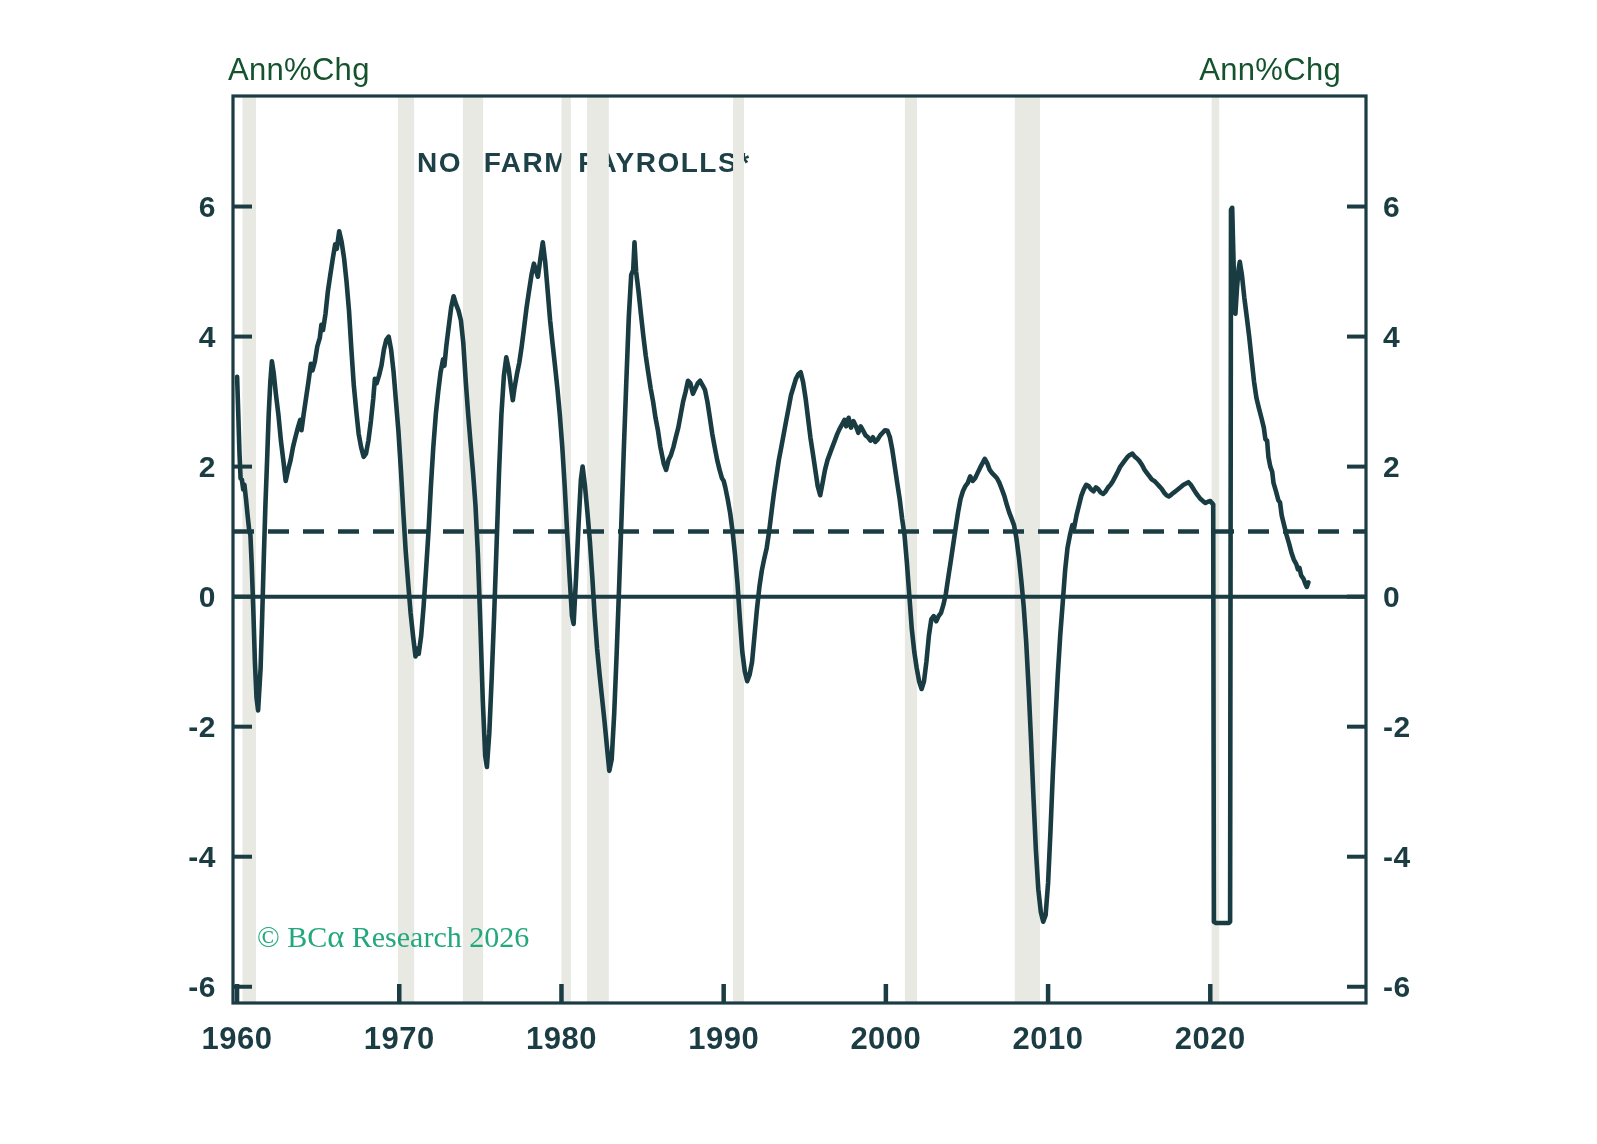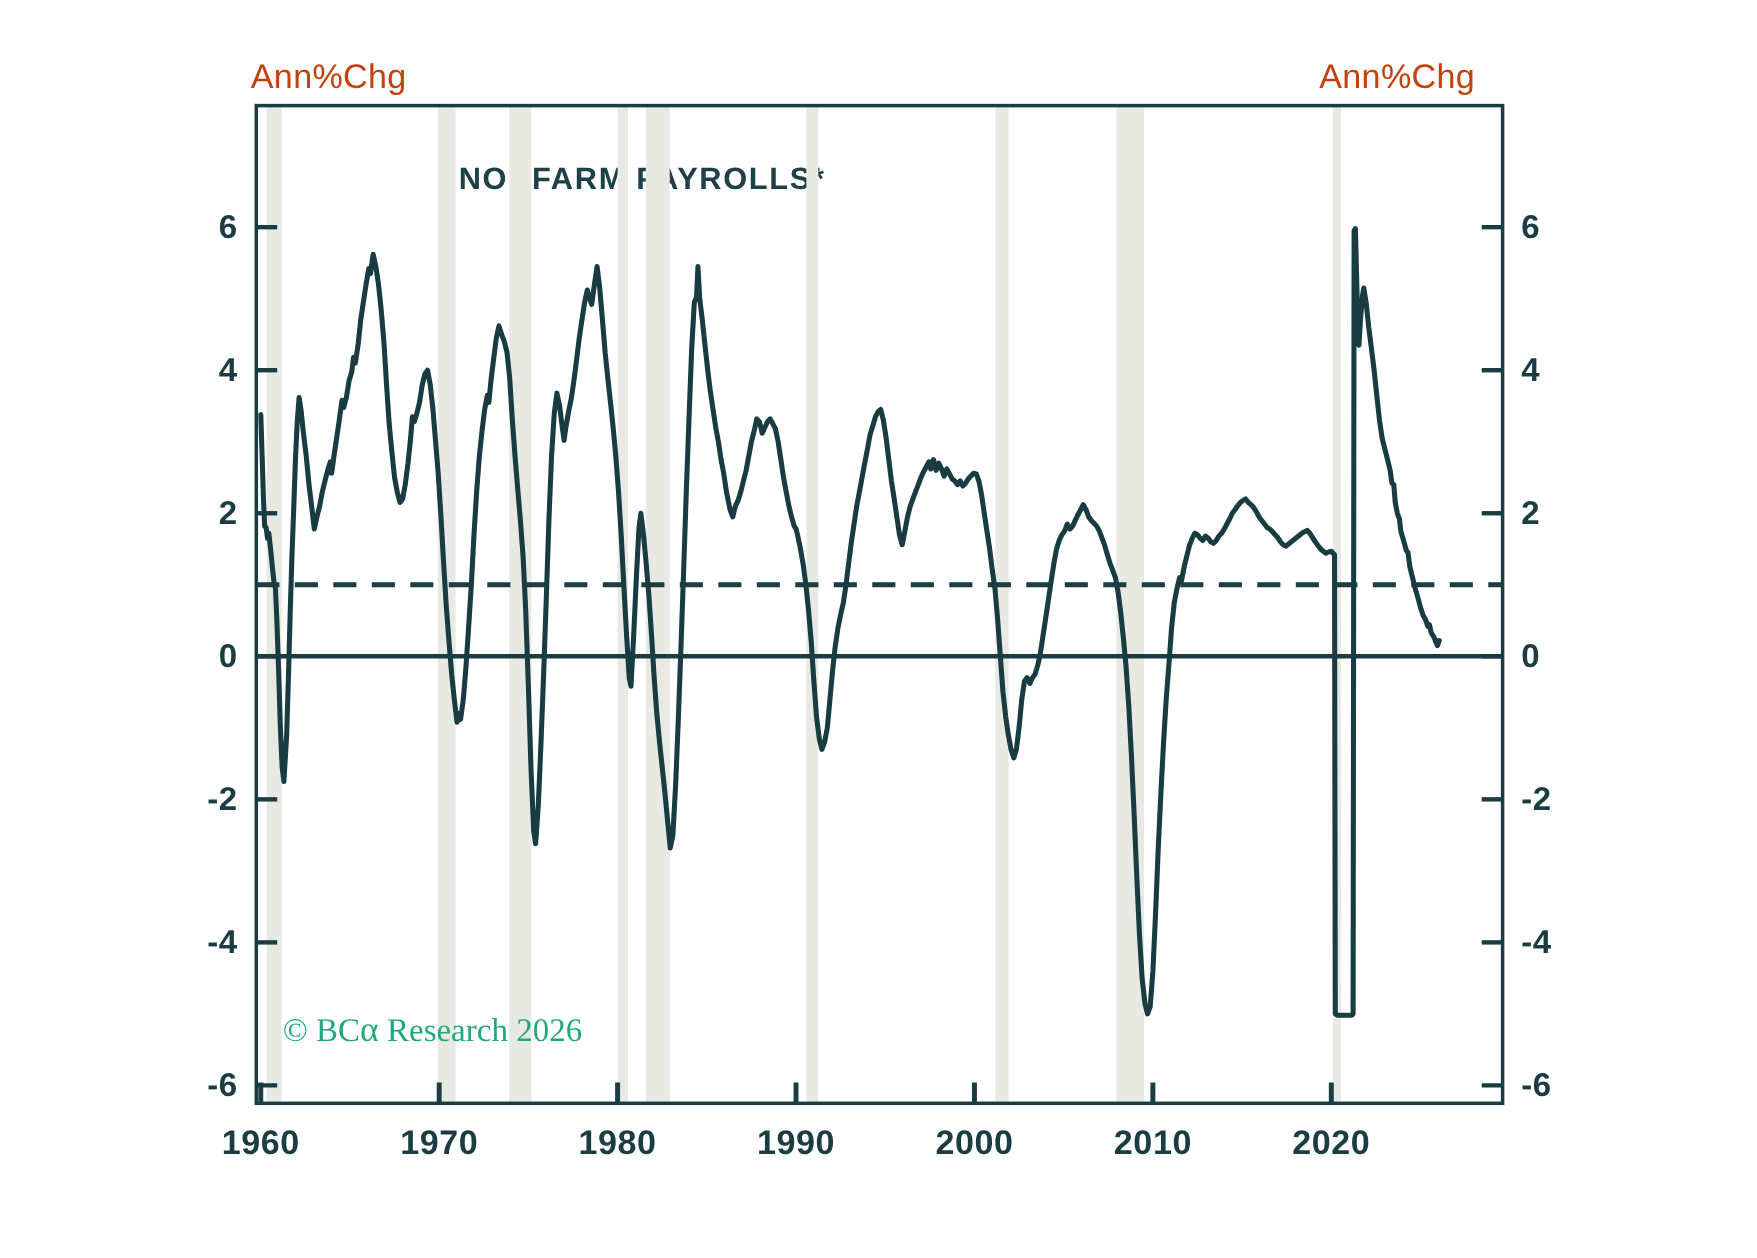--- a/index.html
+++ b/index.html
@@ -1,19 +1,19 @@
 <!DOCTYPE html>
 <html><head>
 <meta charset="utf-8">
 <style>
   html,body{margin:0;padding:0;background:#ffffff;}
   body{width:1597px;height:1144px;position:relative;overflow:hidden;
        font-family:"Liberation Sans", sans-serif;}
   .overlay{position:absolute;white-space:nowrap;}
-  .axis-unit{font-size:31px;font-weight:500;letter-spacing:0.3px;color:#c2410c;}
+  .axis-unit{font-size:31px;font-weight:500;letter-spacing:0.3px;color:#14532d;}
   .chart-title{font-size:28px;font-weight:700;letter-spacing:1.5px;color:#1d4147;}
   .copyright{font-family:"Liberation Serif", serif;font-size:30px;color:#22a87c;}
   .copyright .alpha{font-size:1.08em;}
   svg text{font-family:"Liberation Sans", sans-serif;font-weight:600;fill:#1b3c43;}
   svg .ytick-label{font-size:30px;letter-spacing:0.5px;}
   svg .xtick-label{font-size:31px;letter-spacing:0.5px;}
 </style>
 </head>
 <body>
 

